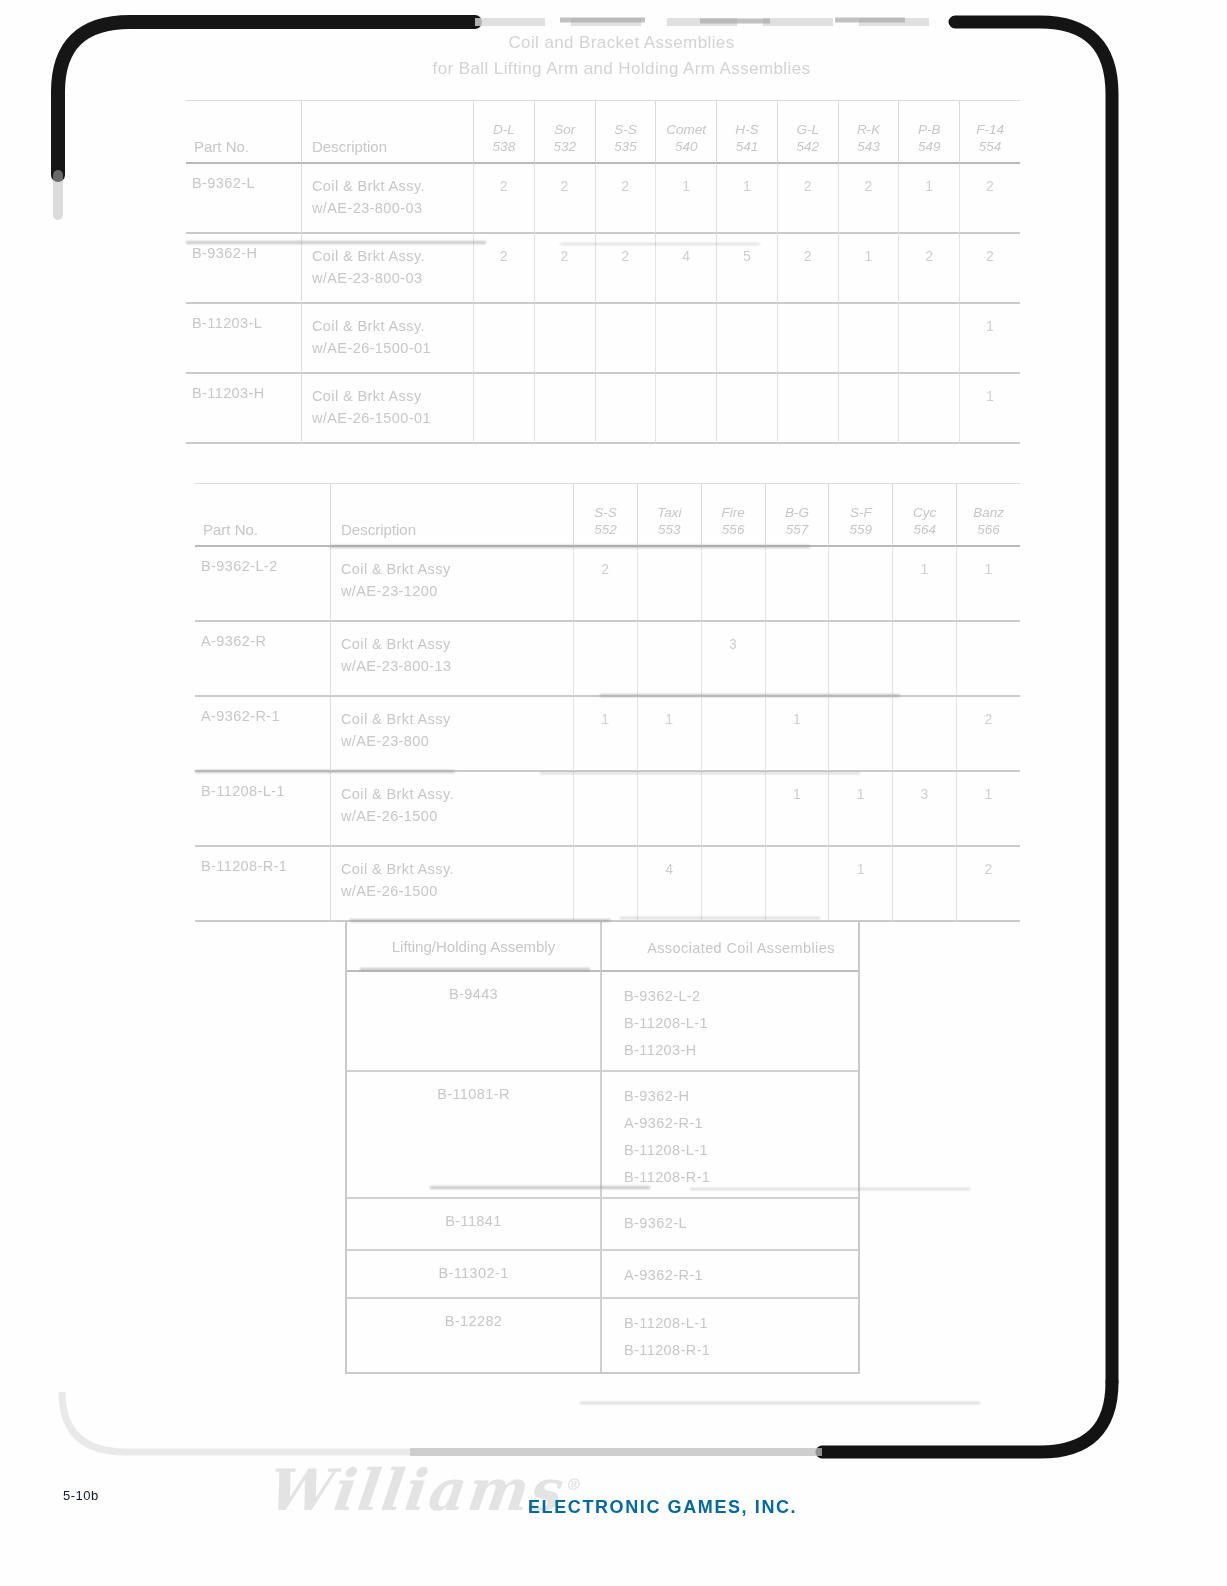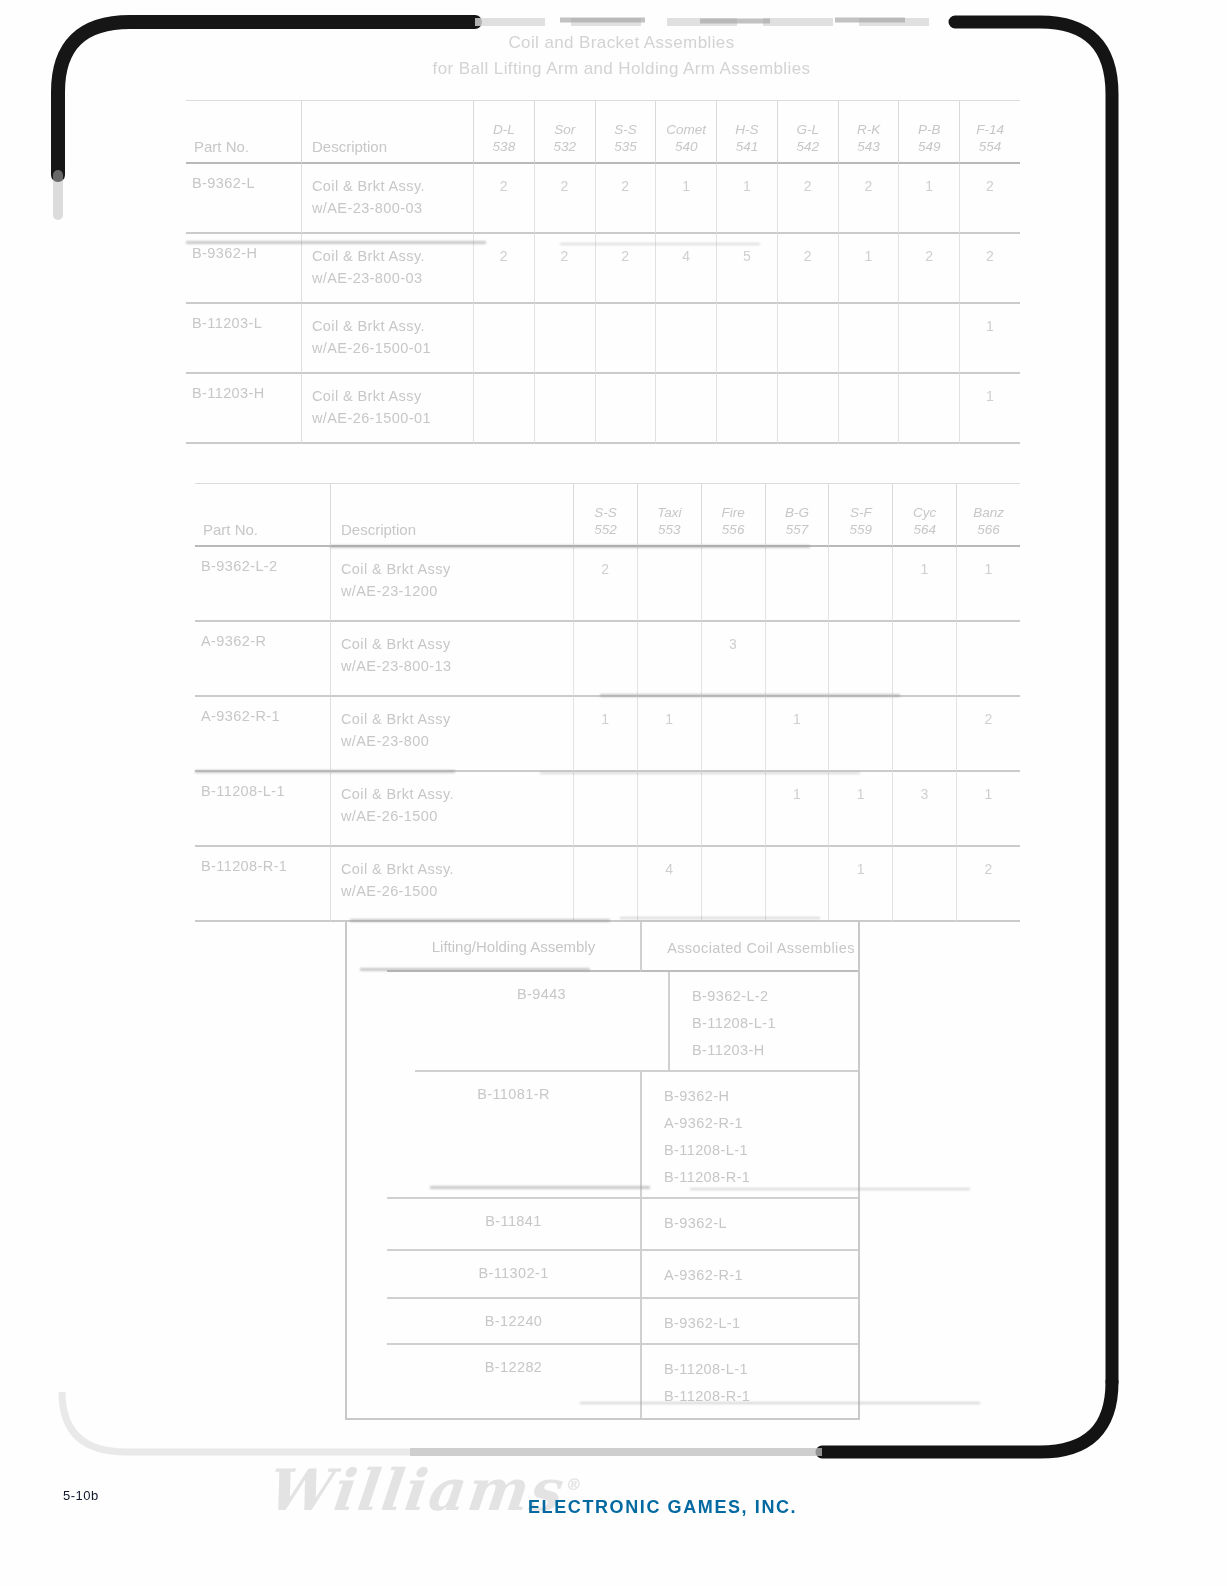--- a/index.html
+++ b/index.html
@@ -19,21 +19,21 @@
   .h.dsh{border-left:1px solid #dadada;padding-left:10px;text-align:center;}
   .h.hg{flex-direction:column;align-items:center;justify-content:flex-end;border-left:1px solid #dadada;
         font-size:13.5px;line-height:17px;text-align:center;font-style:italic;}
   .b{border-bottom:2px solid #cbcbcb;box-sizing:border-box;padding-top:11px;font-size:14.5px;letter-spacing:.4px;}
   .b.pn{padding-left:6px;}
   .b.ds{border-left:1px solid #dedede;padding-left:10px;line-height:22px;font-size:14.5px;}
   .b.q{border-left:1px solid #e2e2e2;text-align:center;padding-top:14px;font-size:14px;color:#cfcfcf;}
   
   #t3{left:345px;top:920px;width:515px;position:absolute;color:#c7c7c7;
       border:2px solid #c9c9c9;box-sizing:border-box;}
-  .t3row{display:grid;grid-template-columns:253px 1fr;margin-left:40px;}
+  .t3row{display:grid;grid-template-columns:253px 1fr;}
   .t3h{height:50px;}
   .t3h .t3c{display:flex;align-items:center;justify-content:center;font-size:15px;border-bottom:2px solid #bdbdbd;}
   .t3c{box-sizing:border-box;border-bottom:2px solid #d0d0d0;}
   .t3row:last-child .t3c{border-bottom:none;}
   .t3c.rc{border-left:2px solid #d0d0d0;padding:11px 0 6px 22px;line-height:27px;font-size:14.5px;letter-spacing:.4px;}
   .t3c.lc{text-align:center;padding-top:14px;font-size:14.5px;letter-spacing:.4px;}
   
   .pageno{position:absolute;left:63px;top:1488px;font-size:13px;color:#0f172a;letter-spacing:.5px;}
   .brand{position:absolute;left:270px;top:1456px;width:300px;text-align:center;
          font-family:"DejaVu Serif",serif;font-style:italic;font-weight:bold;font-size:57px;
@@ -253,21 +253,21 @@
       <div class="b q">1</div>
       <div class="b q"></div>
       <div class="b q">2</div>
     </div>
 
   <div id="t3">
       <div class="t3row t3h">
         <div class="t3c">Lifting/Holding Assembly</div>
         <div class="t3c rc-h rc">Associated Coil Assemblies</div>
       </div>
-      <div class="t3row" style="min-height: 100px; padding-left: 28px;">
+      <div class="t3row" style="min-height: 100px;">
         <div class="t3c lc">B-9443</div>
         <div class="t3c rc">
           <div class="coil-line">B-9362-L-2</div>
           <div class="coil-line">B-11208-L-1</div>
           <div class="coil-line">B-11203-H</div>
         </div>
       </div>
       <div class="t3row" style="min-height: 118px;">
         <div class="t3c lc">B-11081-R</div>
         <div class="t3c rc">
@@ -280,26 +280,20 @@
       <div class="t3row" style="min-height: 52px;">
         <div class="t3c lc">B-11841</div>
         <div class="t3c rc">
           <div class="coil-line">B-9362-L</div>
         </div>
       </div>
       <div class="t3row" style="min-height: 48px;">
         <div class="t3c lc">B-11302-1</div>
         <div class="t3c rc">
           <div class="coil-line">A-9362-R-1</div>
-        </div>
-      </div>
-      <div class="t3row" style="min-height: 42px;">
-        <div class="t3c lc">B-12240</div>
-        <div class="t3c rc">
-          <div class="coil-line">B-9362-L-1</div>
         </div>
       </div>
       <div class="t3row" style="min-height: 73px;">
         <div class="t3c lc">B-12282</div>
         <div class="t3c rc">
           <div class="coil-line">B-11208-L-1</div>
           <div class="coil-line">B-11208-R-1</div>
         </div>
       </div>
     </div>

